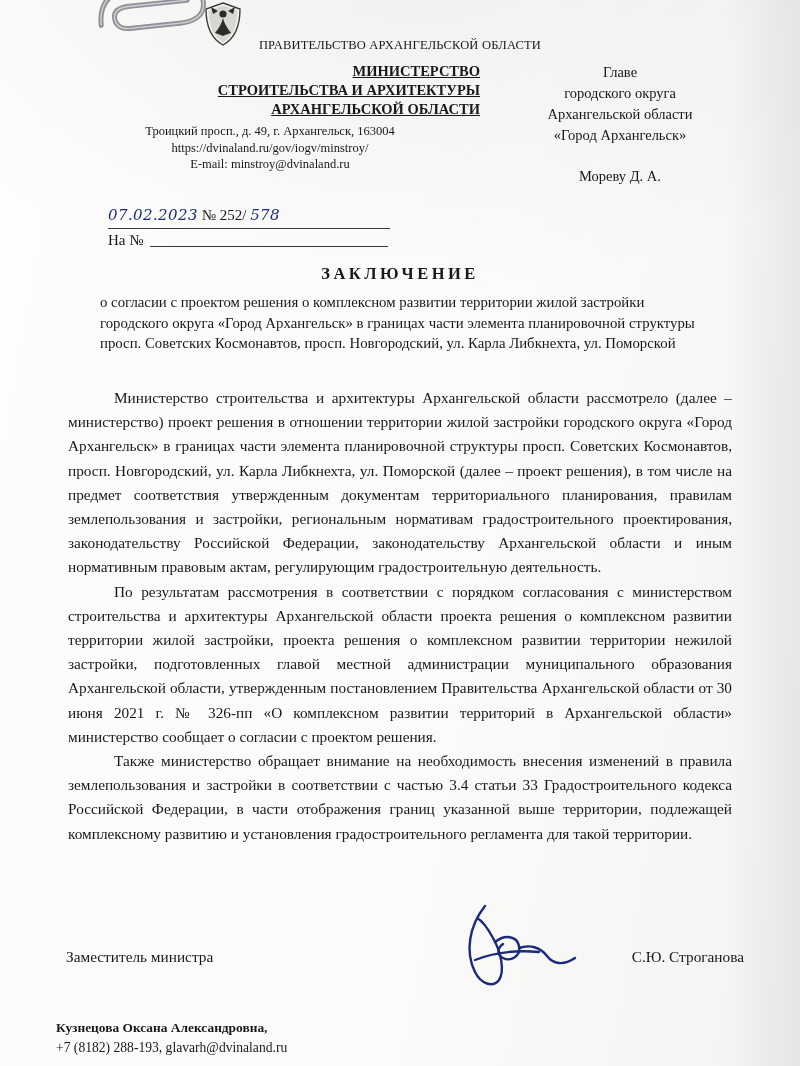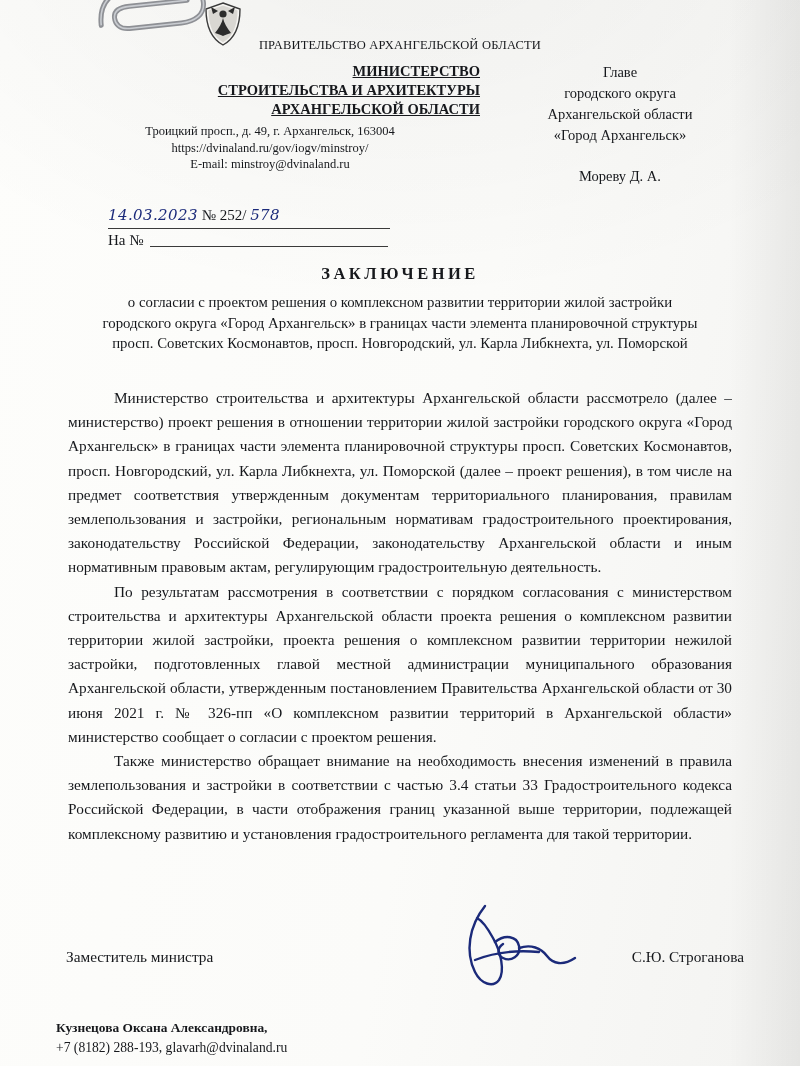--- a/index.html
+++ b/index.html
@@ -158,21 +158,20 @@
     font-weight: bold;
     font-size: 16.5px;
     letter-spacing: 3.5px;
   }
 
   .subtitle {
     position: absolute;
     top: 292px;
     left: 100px;
     width: 600px;
-    text-align: center;
     font-size: 14.8px;
     line-height: 20.5px;
   }
 
   .body {
     position: absolute;
     top: 386px;
     left: 68px;
     width: 664px;
     font-size: 15.3px;
@@ -268,21 +267,21 @@
   <div class="addressee">
     <div>Главе</div>
     <div>городского округа</div>
     <div>Архангельской области</div>
     <div>«Город Архангельск»</div>
     <span class="name">Мореву Д. А.</span>
   </div>
 
   <div class="regline">
     <span class="rule"></span>
-    <span class="hw">14.03.2023</span>
+    <span class="hw">07.02.2023</span>
     <span class="no">№</span>
     <span class="no">252/</span>
     <span class="hw">578</span>
   </div>
 
   <div class="onno">
     <span class="rule"></span>
     <span>На №</span>
   </div>
 

